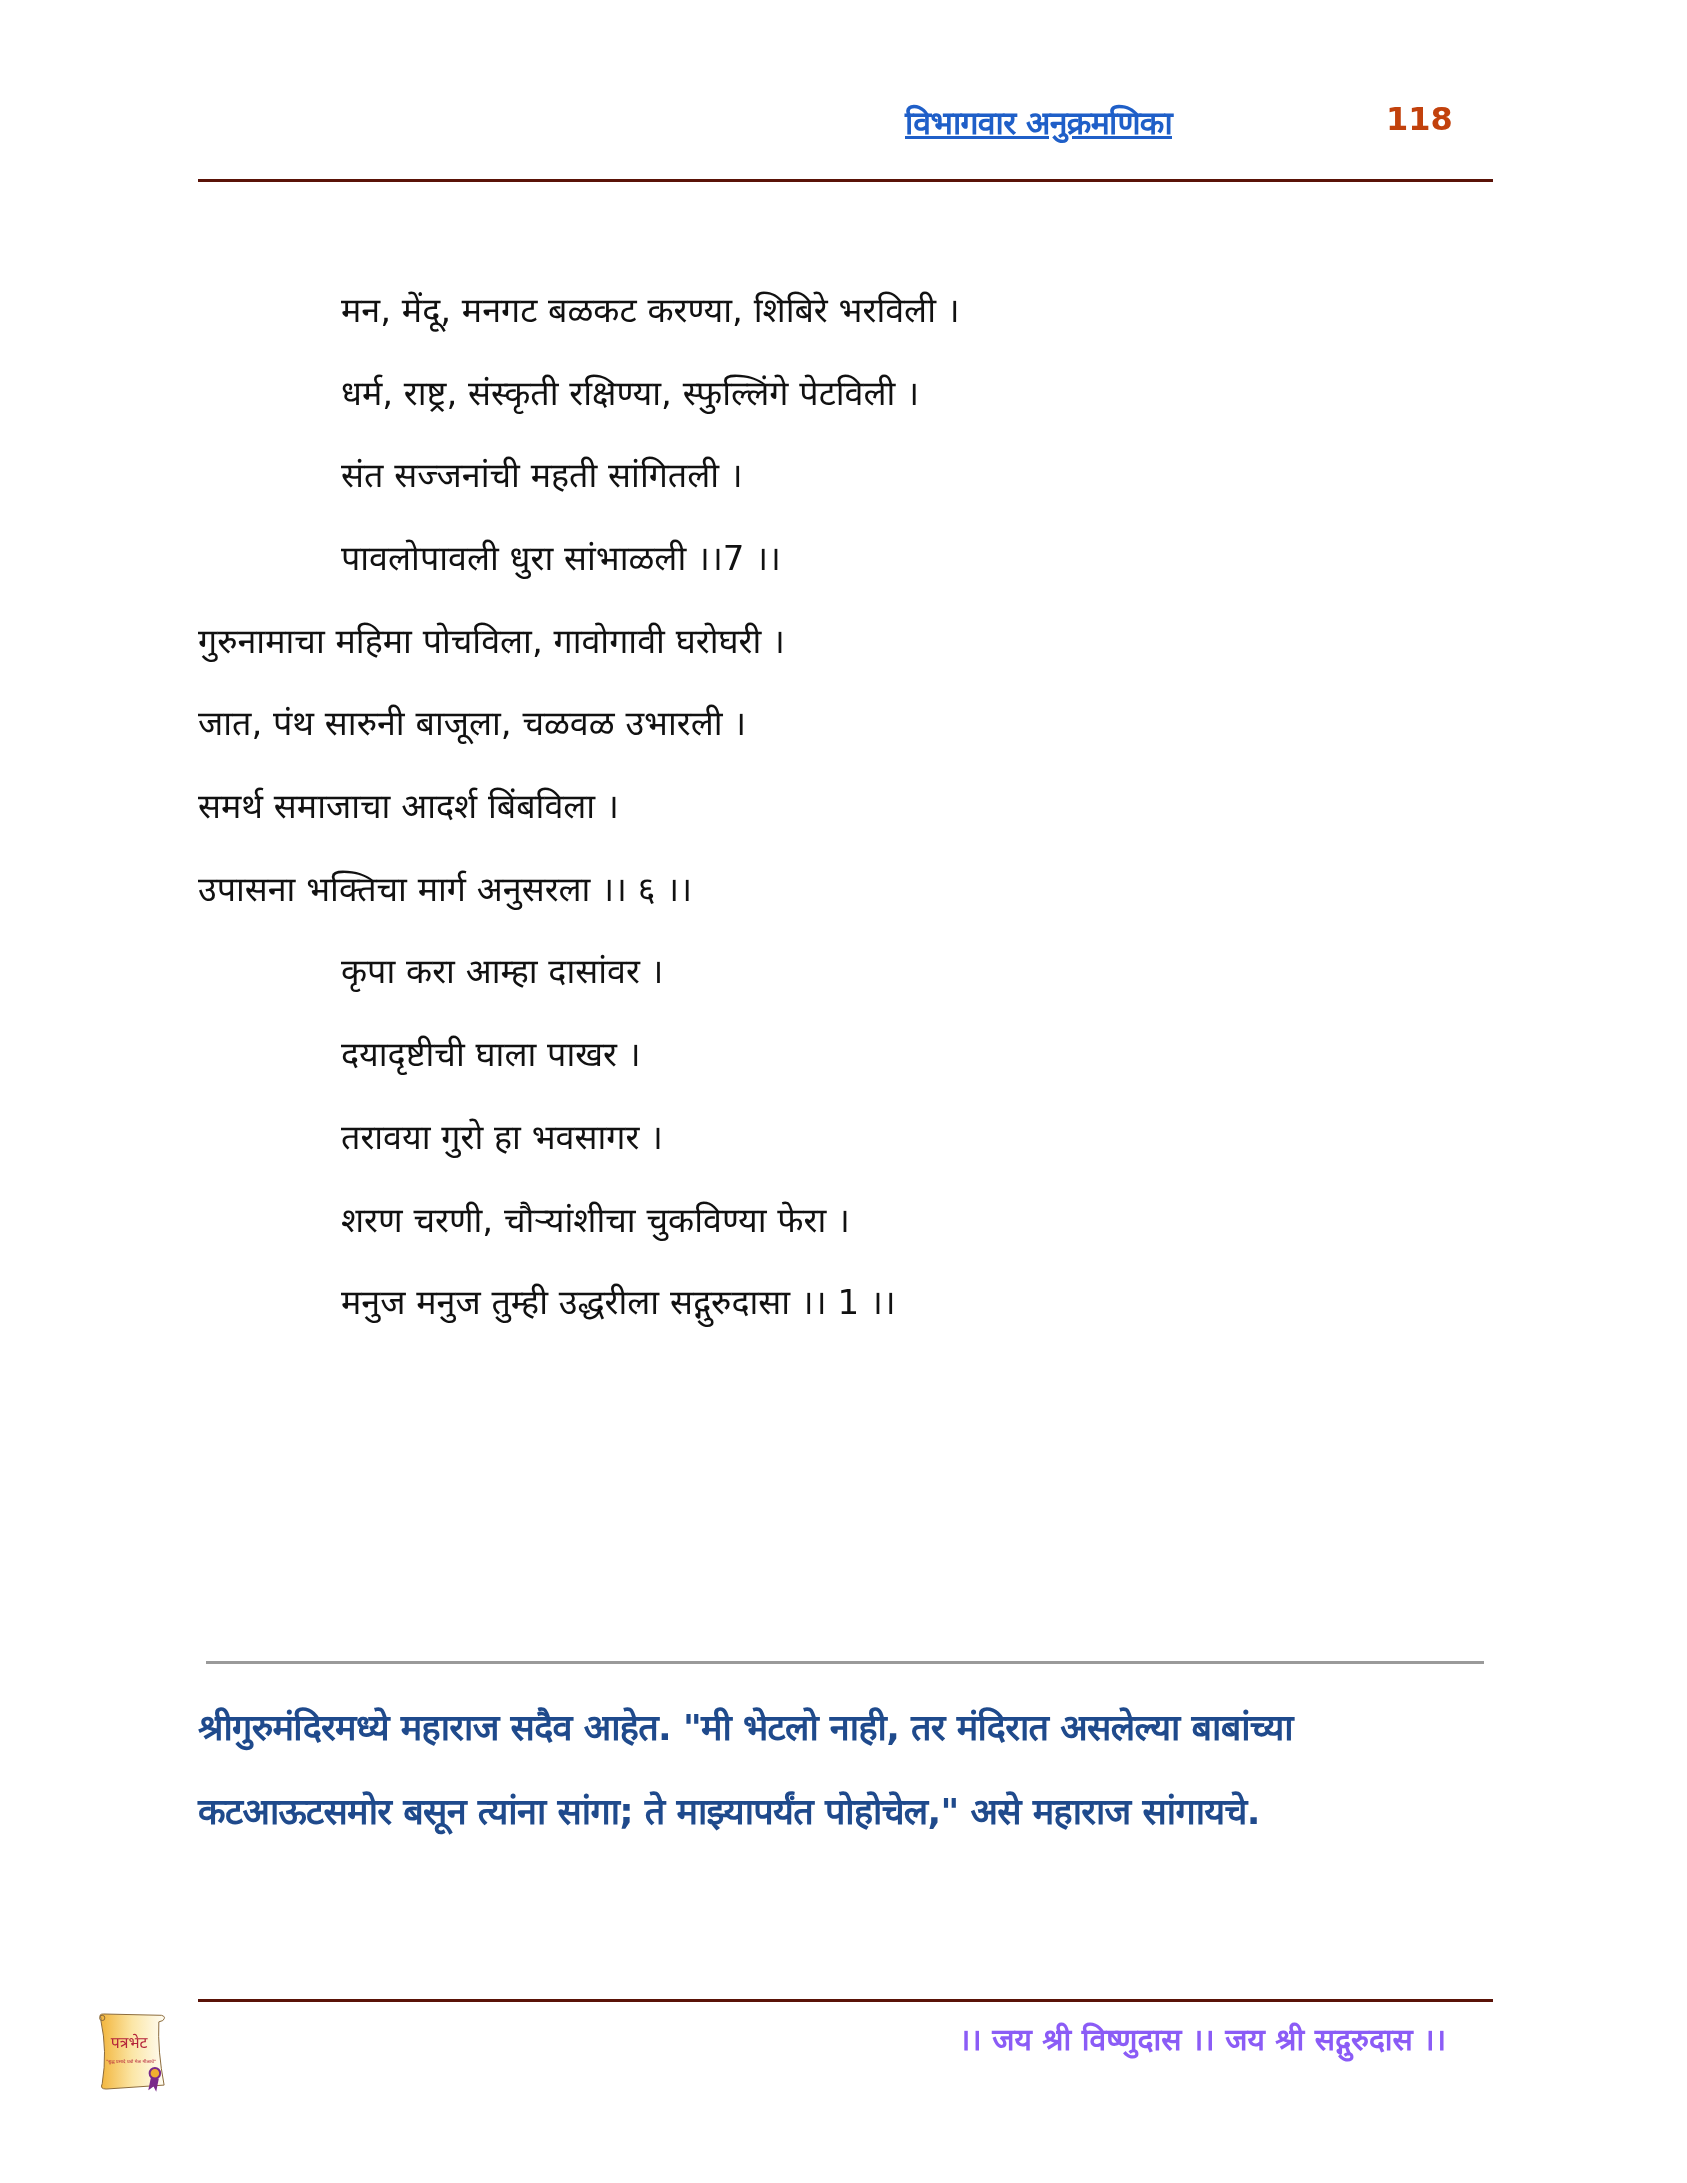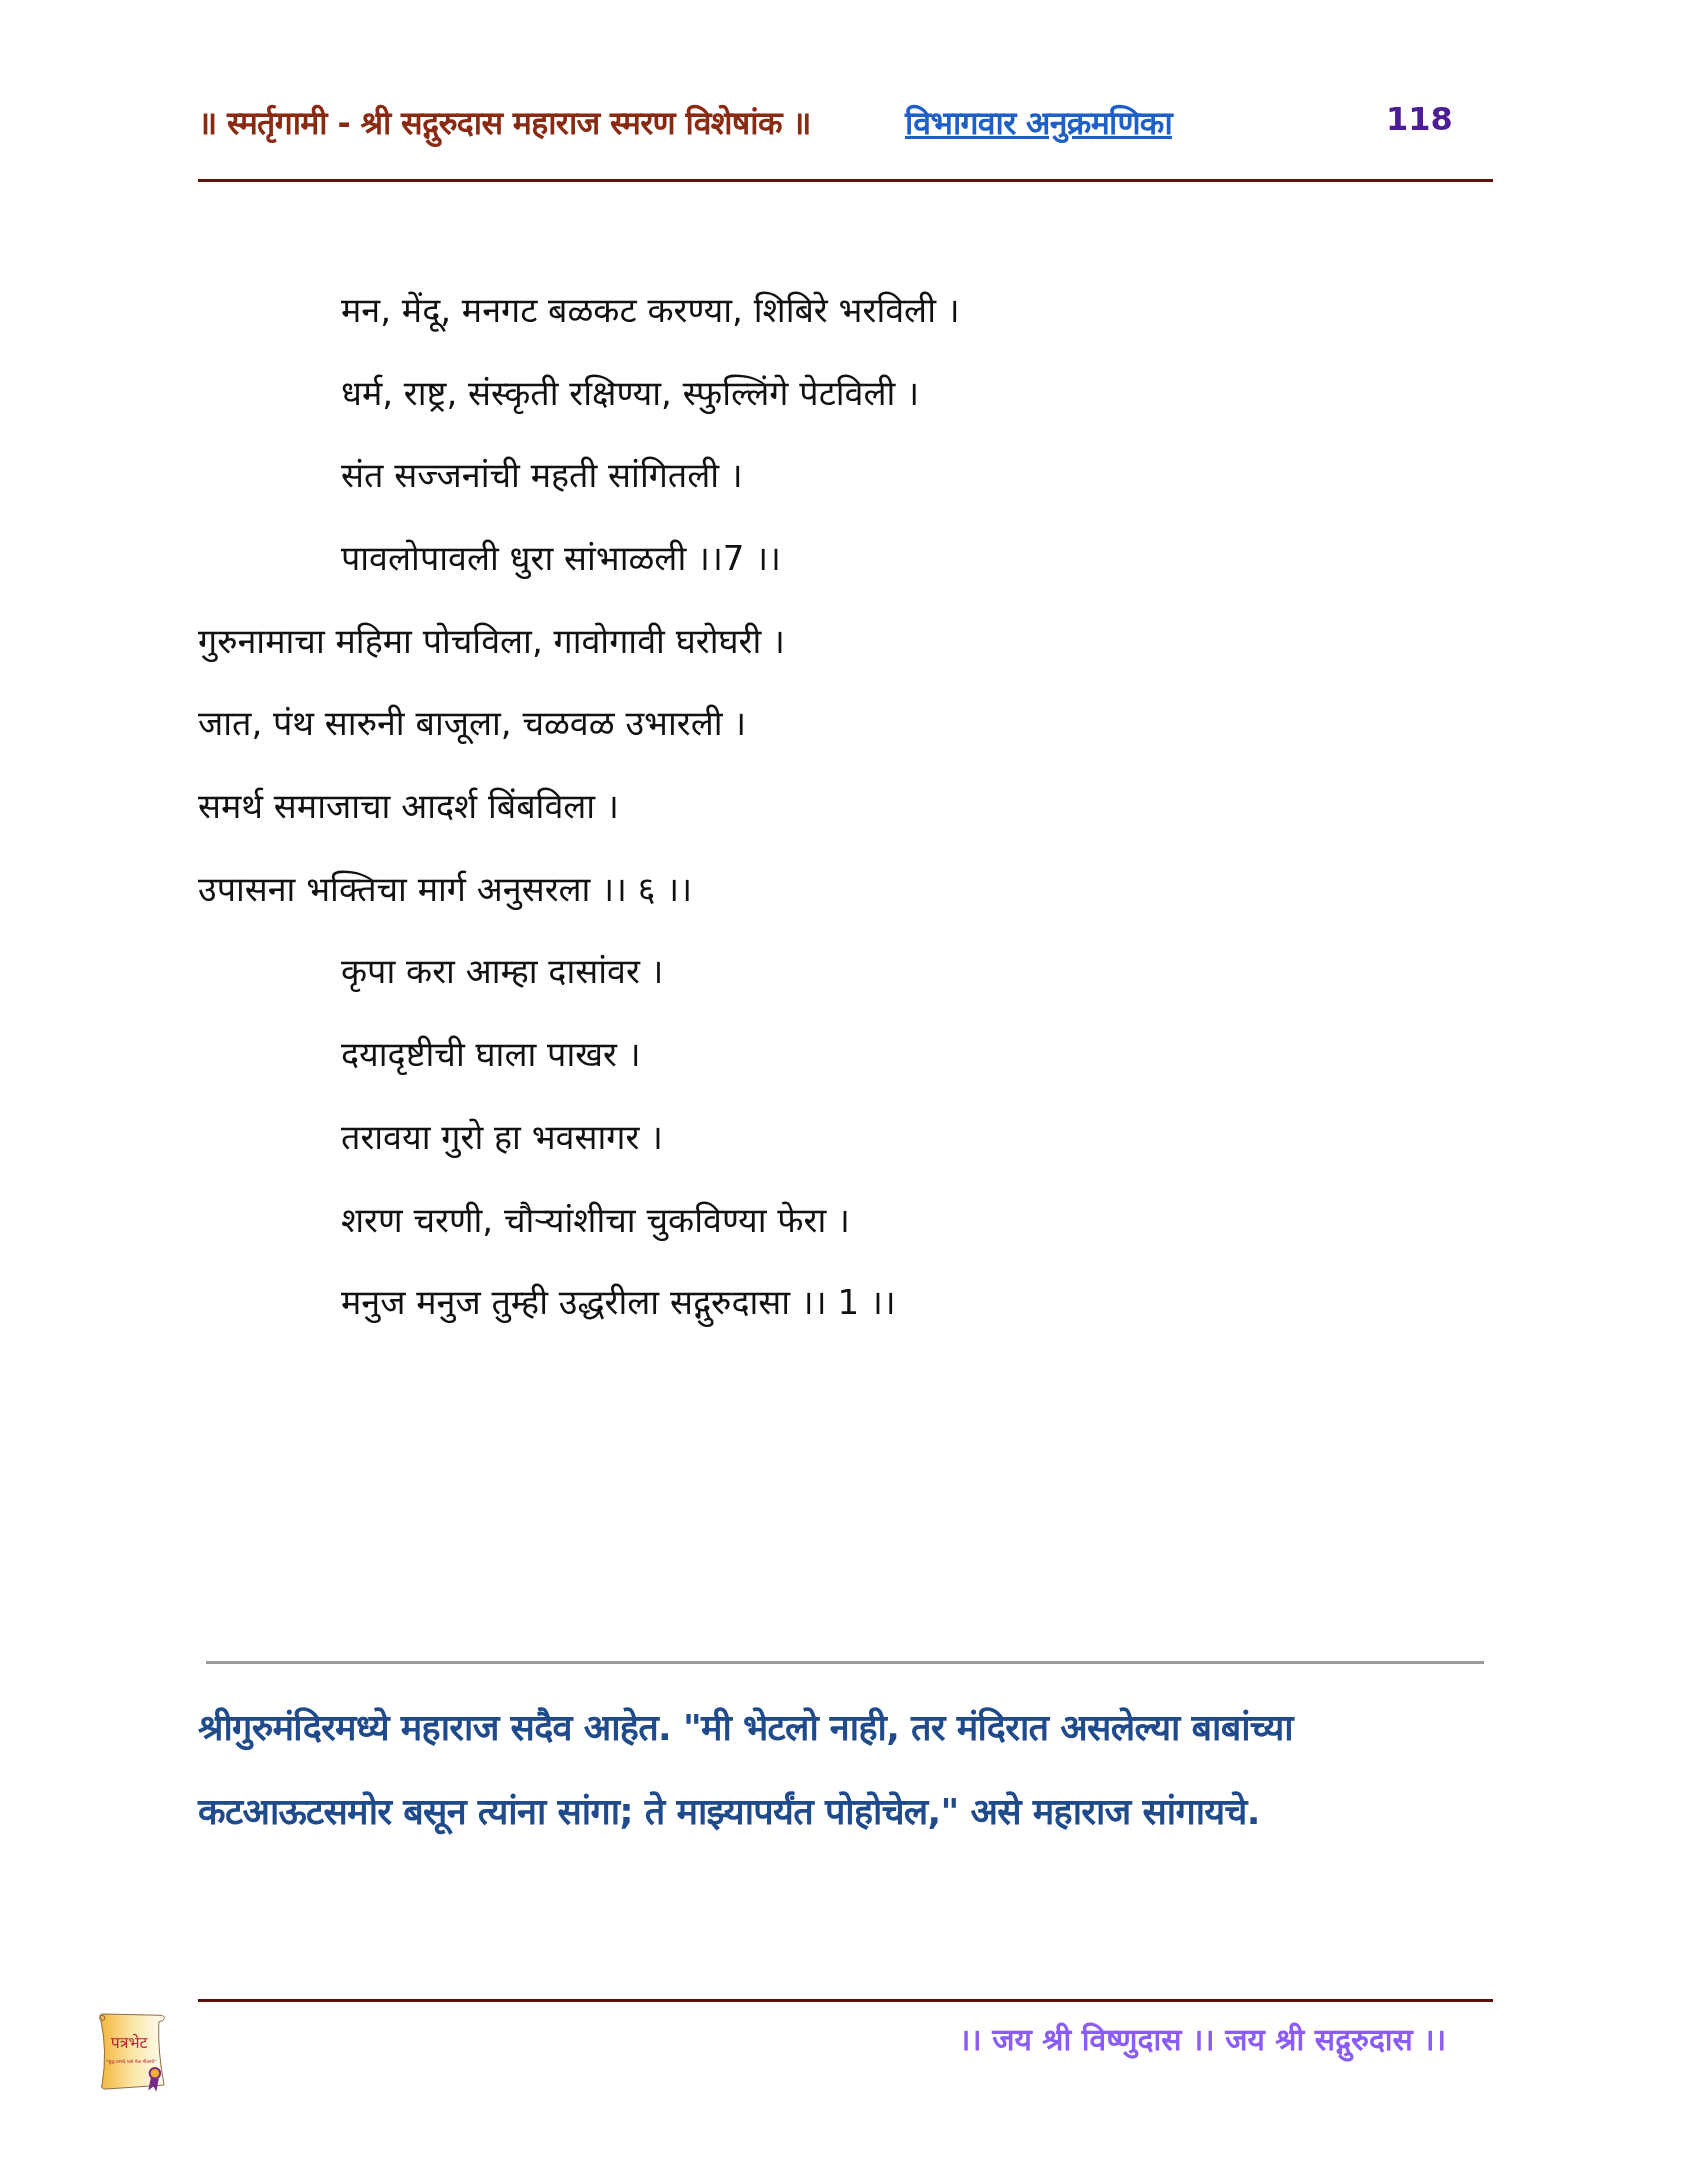--- a/index.html
+++ b/index.html
@@ -4,42 +4,41 @@
 <style>
   html, body { margin: 0; padding: 0; background: #ffffff; }
   body { width: 1687px; height: 2183px; position: relative; overflow: hidden;
          font-family: "DejaVu Sans", "Liberation Sans", sans-serif; }
 
   .header { position: absolute; left: 198px; top: 93px; width: 1290px; height: 53px; }
   .header-title { position: absolute; left: 0; top: 6.6px; font-size: 32px; font-weight: bold;
                   color: #8b2a12; white-space: nowrap; letter-spacing: -0.7px; }
   .header-link { position: absolute; left: 695px; top: 6.6px; font-size: 32px; font-weight: bold;
                  color: #1f5fc8; text-decoration: underline; white-space: nowrap; cursor: pointer; letter-spacing: -0.7px; margin-left: 12px; }
-  .page-number { position: absolute; left: 1188px; top: 6.6px; font-size: 32px; font-weight: bold; color: #4c1d95; }
+  .page-number { position: absolute; left: 1188px; top: 6.6px; font-size: 32px; font-weight: bold; color: #c2410c; }
   .header-rule { position: absolute; left: 198px; top: 179px; width: 1295px; height: 3.3px; background: #5a1308; }
 
   .poem { position: absolute; left: 0; top: 0; width: 1687px; }
   .line { position: absolute; font-size: 34px; color: #111111; white-space: nowrap; font-family: "DejaVu Sans", sans-serif; }
   .indent { left: 296px; margin-left: 45px; }
   .flush { left: 198px; }
 
   .divider-gray { position: absolute; left: 206px; top: 1661px; width: 1278px; height: 2.6px; background: #9a9a9a; }
   .quote-line { position: absolute; left: 198px; font-size: 36px; font-weight: bold; color: #1f4a8c; white-space: nowrap; letter-spacing: -0.7px; }
 
   .footer-rule { position: absolute; left: 198px; top: 1999px; width: 1295px; height: 3.3px; background: #5a1308; }
   .footer-text { position: absolute; left: 959px; top: 2018px; font-size: 30px; font-weight: bold; color: #8b5cf6; white-space: nowrap; }
 
   .logo { position: absolute; left: 93px; top: 2011px; width: 79px; height: 83px; }
   .logo svg { width: 100%; height: 100%; }
 </style>
 </head>
 <body>
 
 <div class="header">
-  <span class="header-title">॥ स्मर्तृगामी - श्री सद्गुरुदास महाराज स्मरण विशेषांक ॥</span>
   <a class="header-link">विभागवार अनुक्रमणिका</a>
   <span class="page-number">118</span>
 </div>
 <div class="header-rule"></div>
 
 <div class="poem">
   <div class="line indent" style="top:286px">मन, मेंदू, मनगट बळकट करण्या, शिबिरे भरविली ।</div>
   <div class="line indent" style="top:369px">धर्म, राष्ट्र, संस्कृती रक्षिण्या, स्फुल्लिंगे पेटविली ।</div>
   <div class="line indent" style="top:451px">संत सज्जनांची महती सांगितली ।</div>
   <div class="line indent" style="top:534px">पावलोपावली धुरा सांभाळली ।।7 ।।</div>

